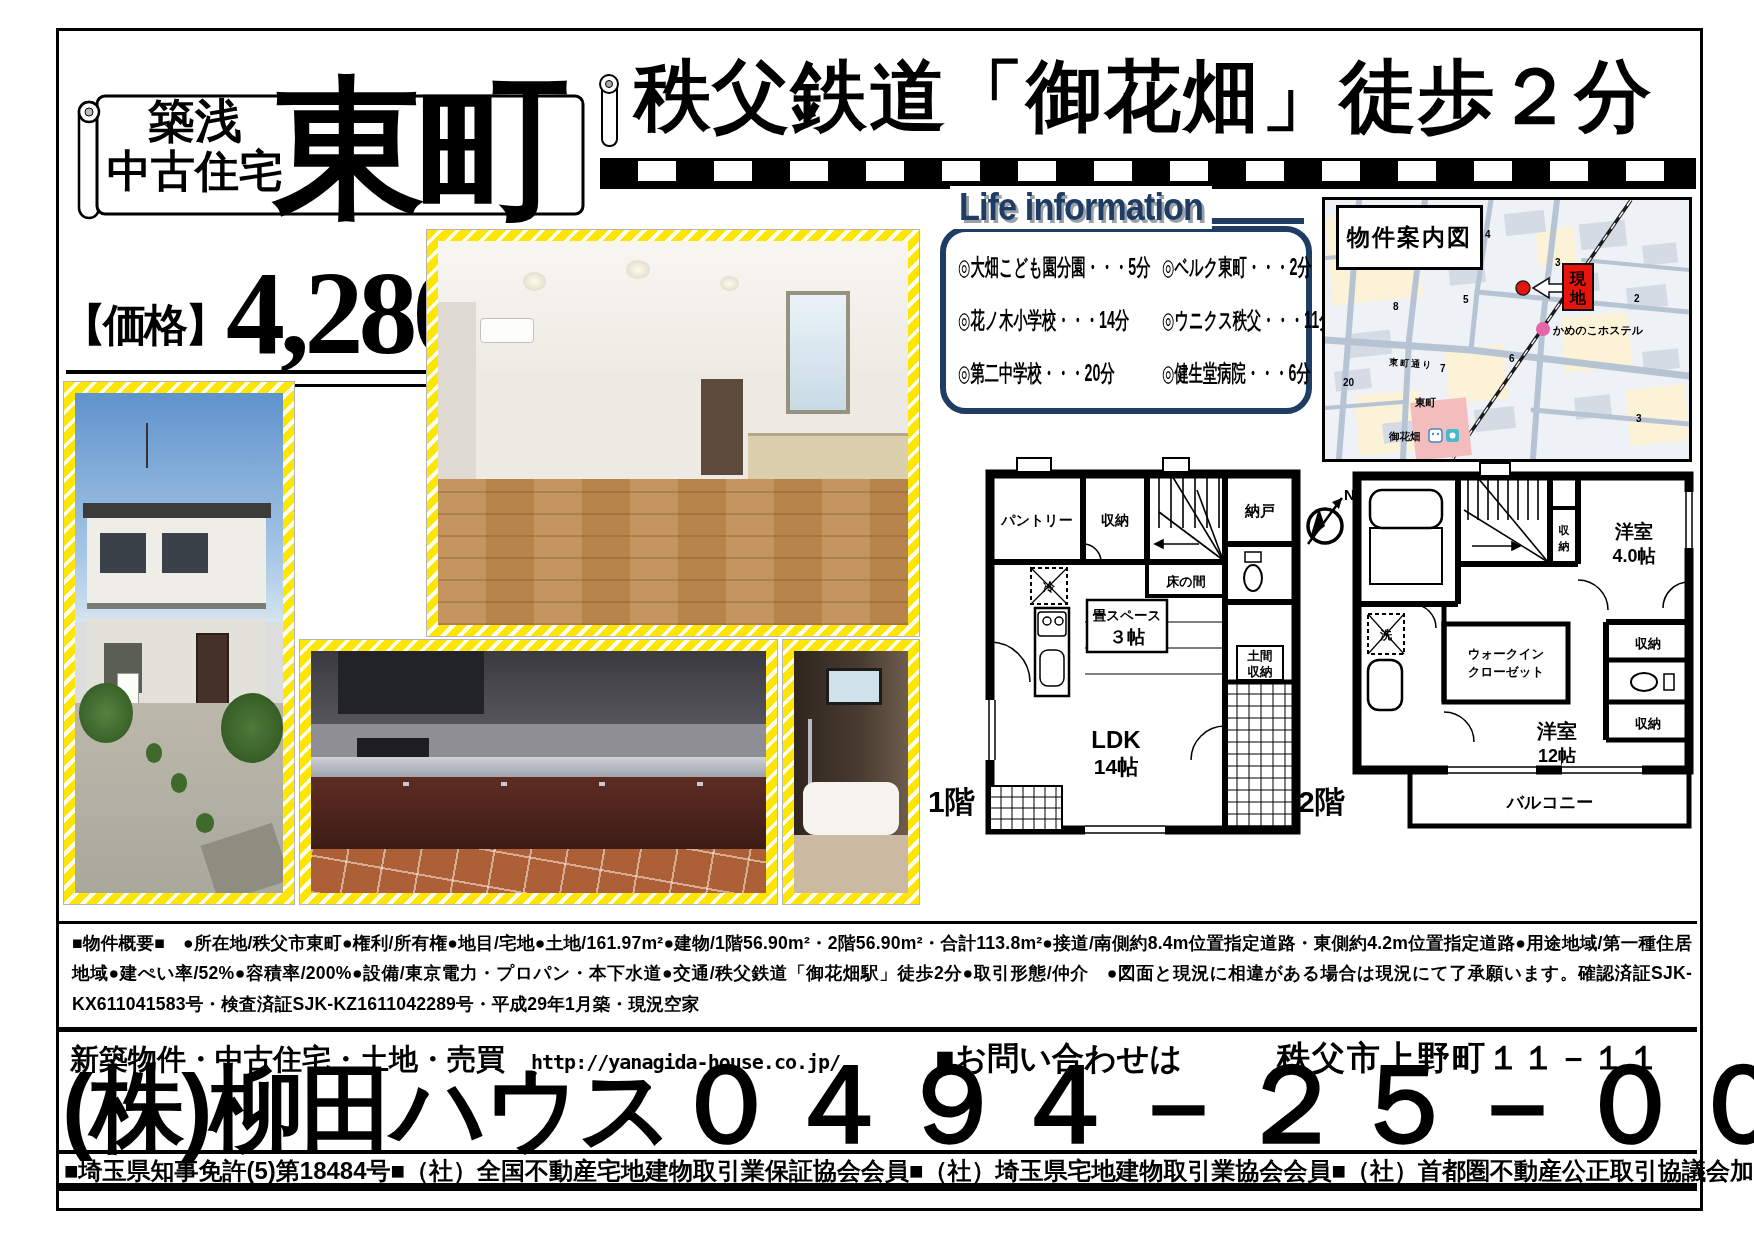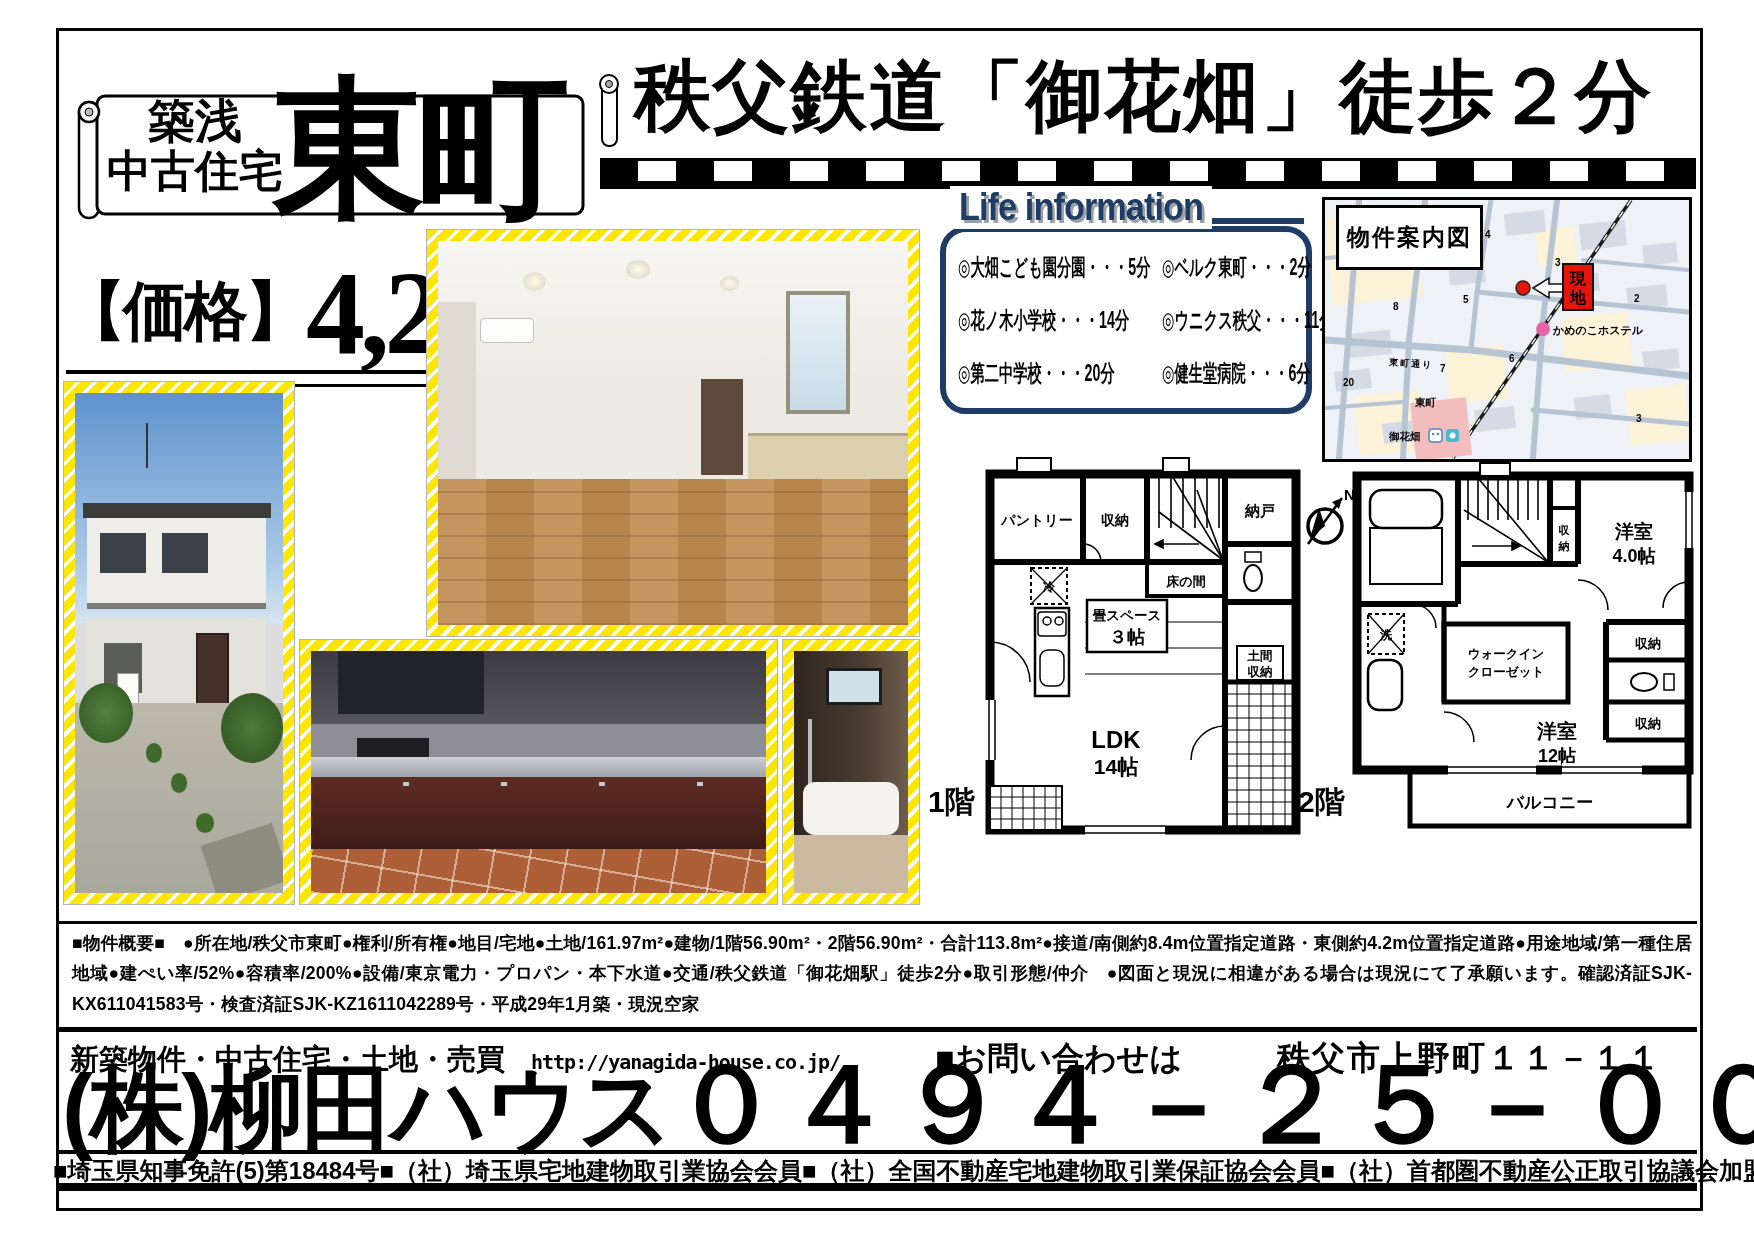--- a/index.html
+++ b/index.html
@@ -15,21 +15,21 @@
   .headline{left:634px;top:56px;width:1062px;font-size:78px;font-weight:900;
             letter-spacing:2px;line-height:1.05;transform:scaleX(.98);transform-origin:0 50%;}
   .checker{left:600px;top:158px;width:1096px;height:20px;
            background:repeating-linear-gradient(90deg,#000 0 38px,#fff 38px 76px);
            border-top:3px solid #000;border-bottom:8px solid #000;}
   
   .banner-tag{font-weight:900;text-align:center;line-height:1.0;}
   .banner-name{font-size:152px;font-weight:900;letter-spacing:-8px;line-height:1.0;}
   
   .price-row{left:62px;top:254px;display:flex;align-items:flex-end;white-space:nowrap;}
-  .price-label{font-size:64px;font-weight:900;padding-bottom:8px;letter-spacing:-3px;}
+  .price-label{font-size:44px;font-weight:900;padding-bottom:8px;letter-spacing:-3px;}
   .price-amount{font-size:118px;font-weight:800;letter-spacing:-5px;line-height:.82;}
   .price-unit{font-size:78px;font-weight:800;padding-bottom:4px;}
   .price-ul{left:66px;top:370px;width:438px;height:10px;border-top:4px solid #000;border-bottom:3px solid #000;}
   
   .pf{background:repeating-linear-gradient(135deg,#ffe600 0 8px,#fffef2 8px 12px);
       padding:11px;outline:1px solid #b5b5b5;}
   .ph{position:relative;width:100%;height:100%;overflow:hidden;background:#ddd;}
   .ph .abs{position:absolute;}
   
   .life-box{left:940px;top:226px;width:360px;height:176px;border:6px solid #1e3c64;border-radius:26px;}
@@ -56,21 +56,21 @@
   .f-row1{left:70px;top:1036px;width:1622px;display:flex;align-items:baseline;white-space:nowrap;}
   .f-serv{font-size:29px;font-weight:700;}
   .f-url{font-size:20px;font-weight:700;font-family:"DejaVu Sans Mono","Liberation Mono",monospace;
          letter-spacing:-1px;margin-left:26px;margin-top:12px;}
   .f-contact{font-size:32px;font-weight:700;margin-left:95px;}
   .f-addr{font-size:33px;font-weight:800;margin-left:auto;margin-right:30px;letter-spacing:2px;}
   .f-row2{left:62px;top:1056px;width:1632px;display:flex;justify-content:space-between;
           align-items:flex-end;white-space:nowrap;}
   .f-company{font-size:94px;font-weight:900;letter-spacing:-3px;line-height:.95;}
   .f-phone{font-size:110px;font-weight:900;letter-spacing:3px;line-height:.88;}
-  .f-row3{left:53px;top:1155px;width:1626px;display:flex;justify-content:space-between;
+  .f-row3{left:64px;top:1155px;width:1626px;display:flex;justify-content:space-between;
           font-size:24px;font-weight:800;white-space:nowrap;}
 </style>
 </head>
 <body>
 
 <div class="page">
 
   <div class="abs frame"></div>
 
   <div class="abs" style="left:75px;top:86px;width:512px;height:140px;">
@@ -447,18 +447,18 @@
     <span class="f-url">http://yanagida-house.co.jp/</span>
     <span class="f-contact">■お問い合わせは</span>
     <span class="f-addr">秩父市上野町１１－１１</span>
   </div>
   <div class="abs f-row2">
     <span class="f-company">(株)柳田ハウス</span>
     <span class="f-phone">０４９４－２５－００３８</span>
   </div>
   <div class="abs f-row3">
     <span>■埼玉県知事免許(5)第18484号</span>
+    <span>■（社）全国不動産宅地建物取引業保証協会会員</span>
     <span>■（社）埼玉県宅地建物取引業協会会員</span>
-    <span>■（社）全国不動産宅地建物取引業保証協会会員</span>
     <span>■（社）首都圏不動産公正取引協議会加盟</span>
   </div>
 
 </div>
 
 </body></html>

